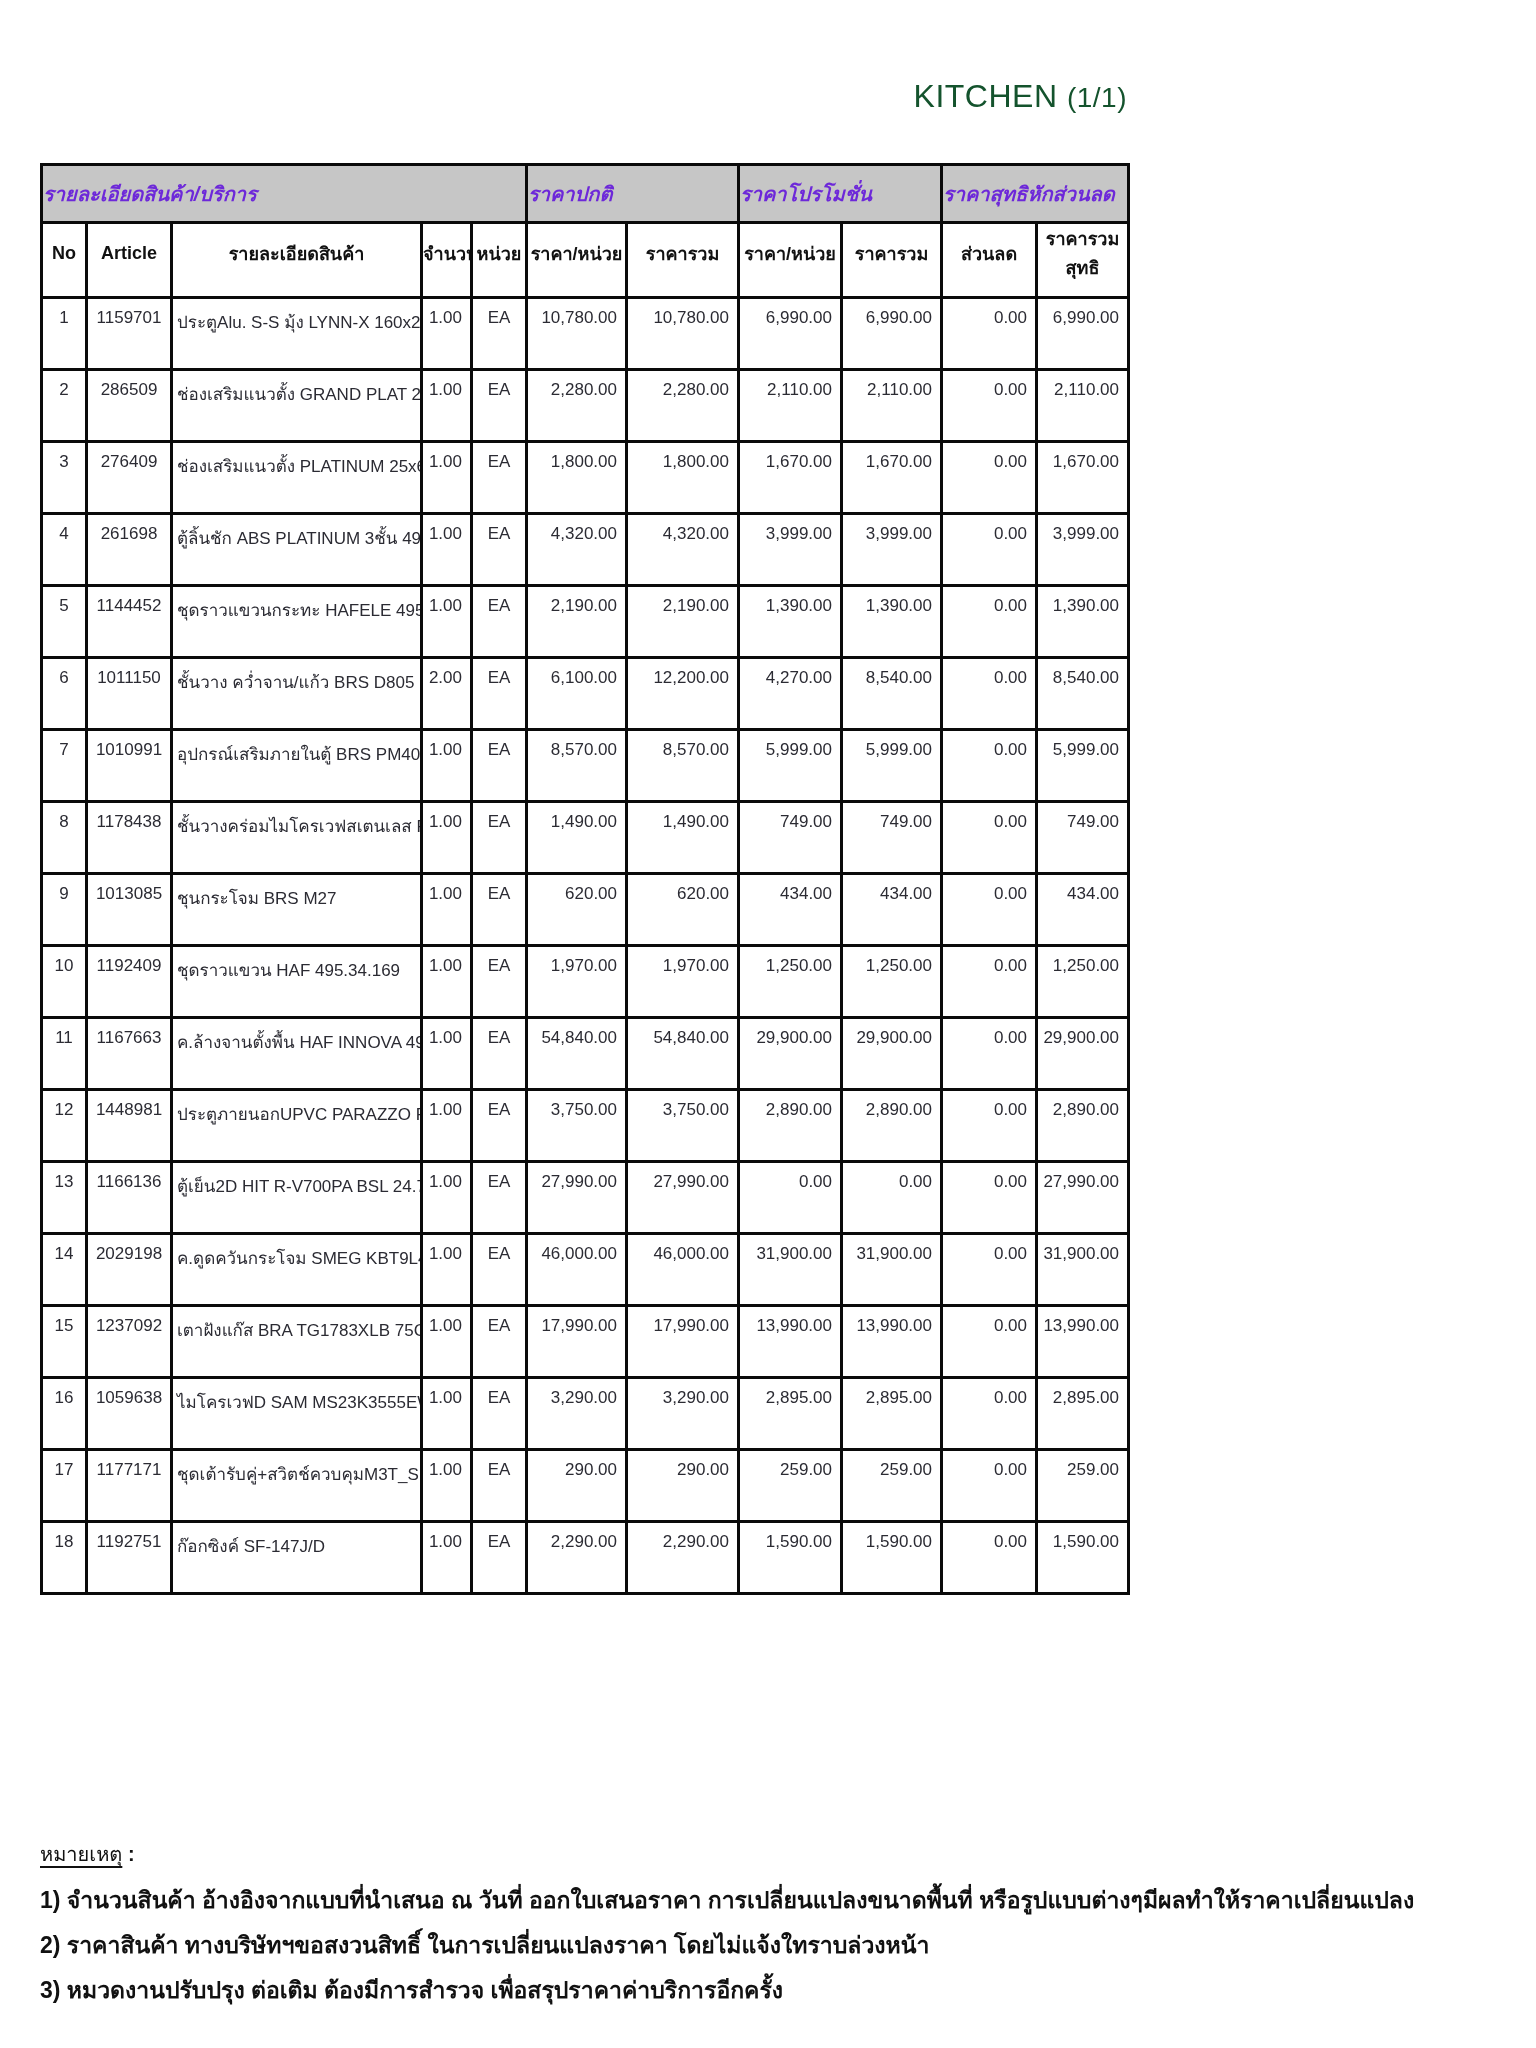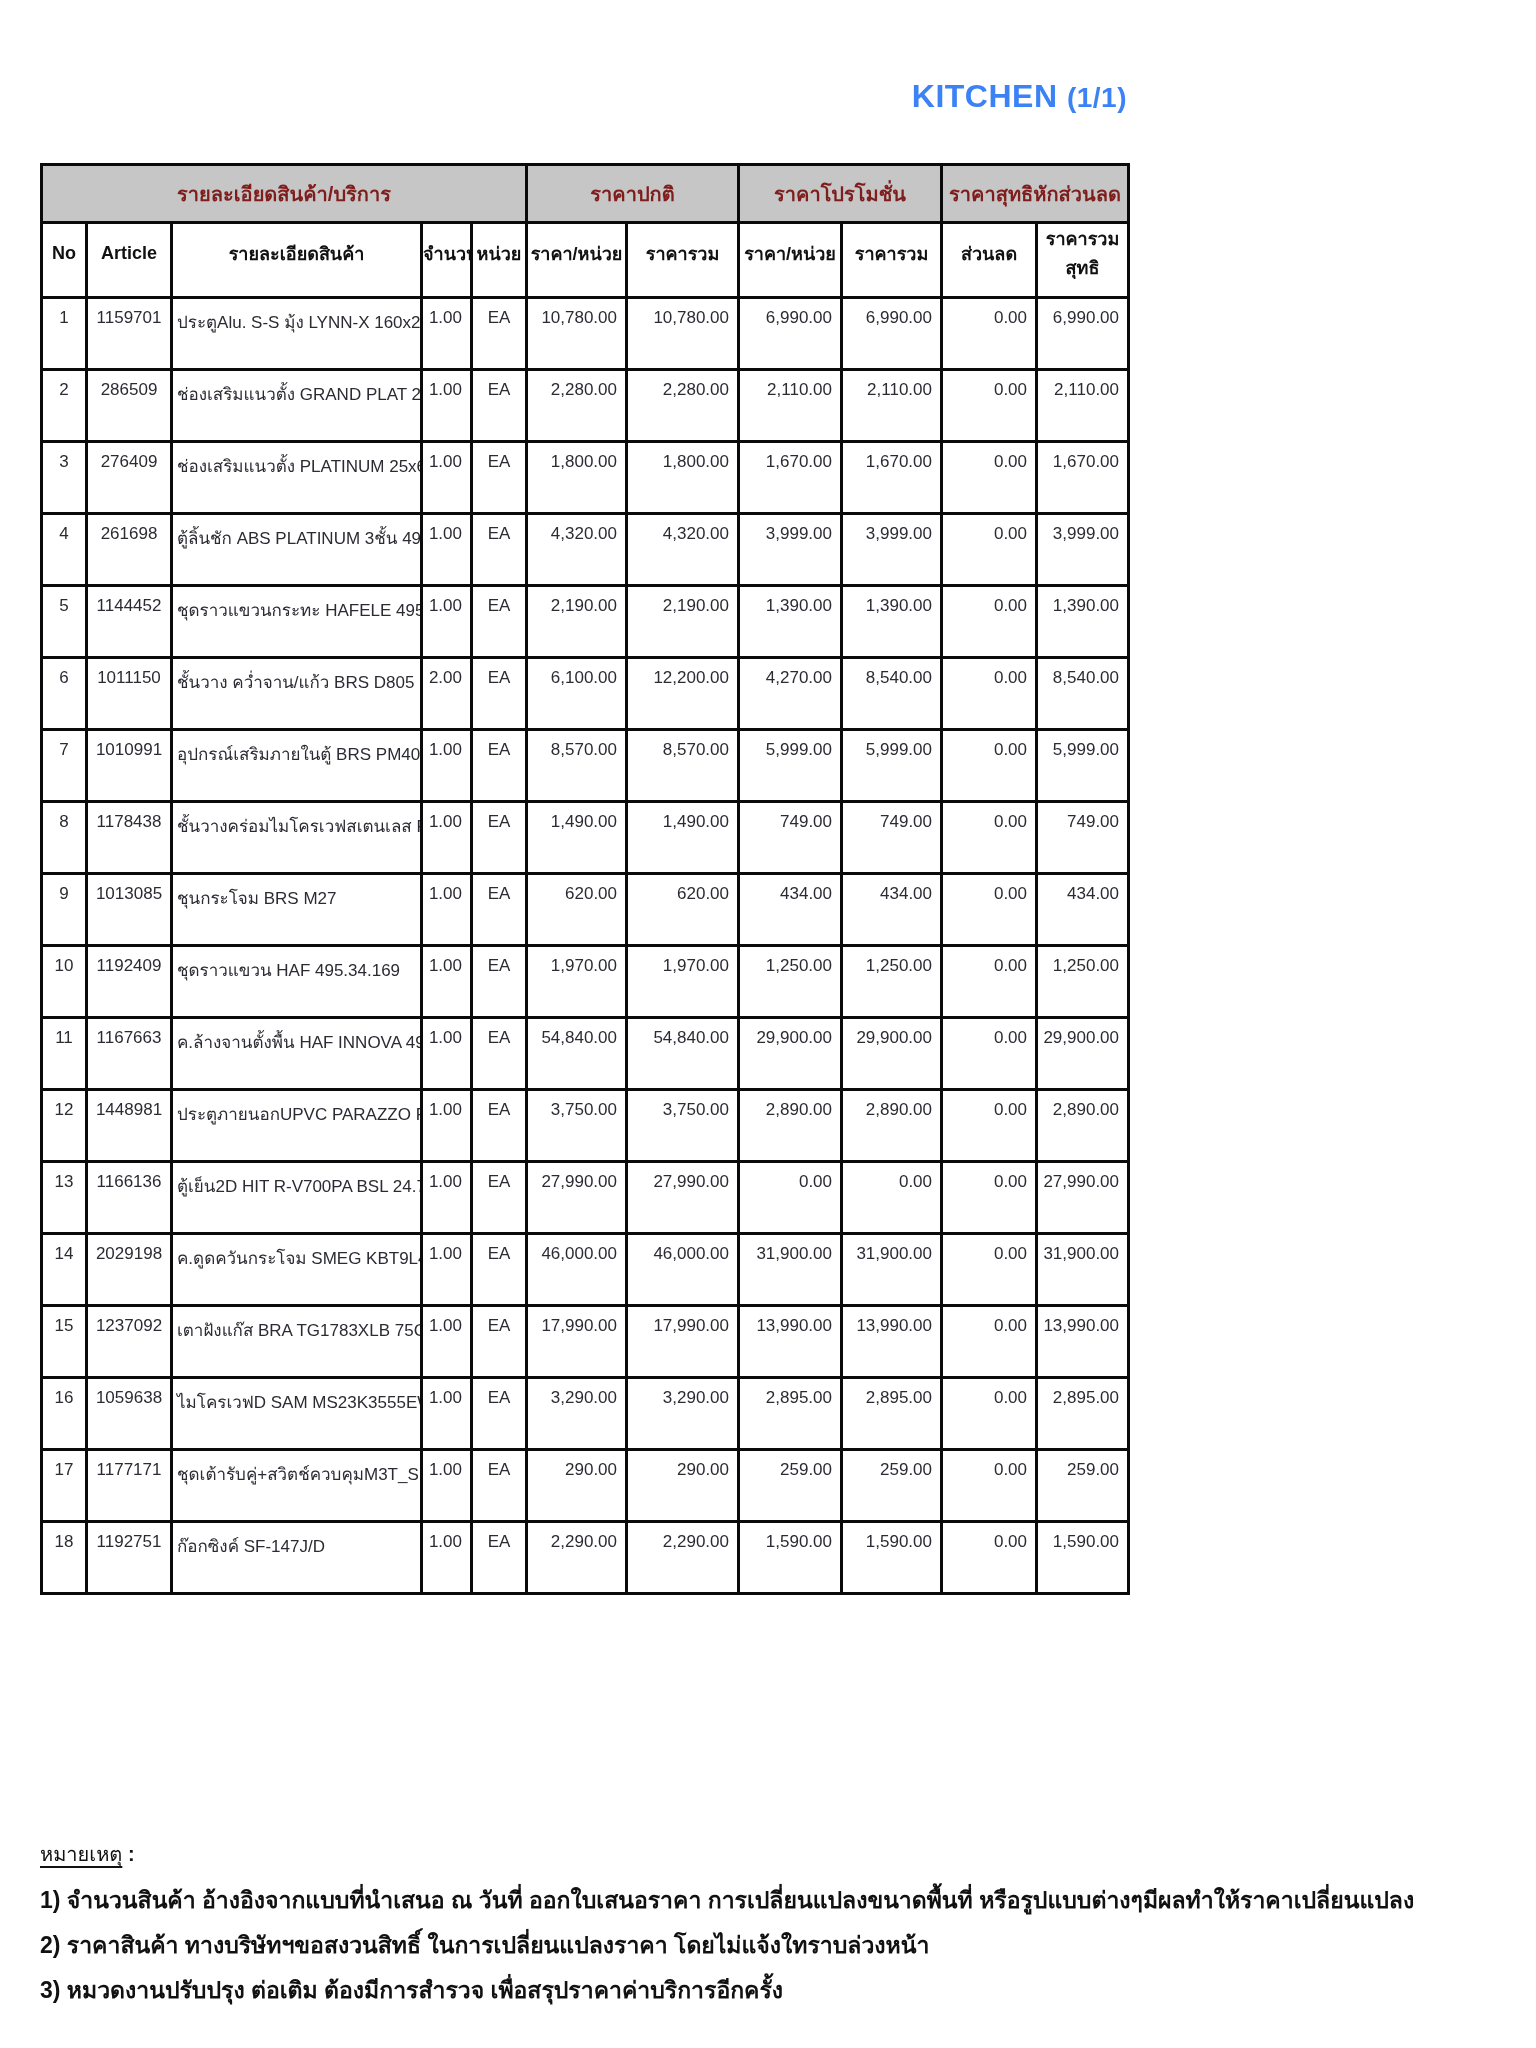--- a/index.html
+++ b/index.html
@@ -7,23 +7,23 @@
   .page {
     position:relative;
     width:1536px; height:2048px;
     background:#ffffff;
     color:#1c1c1c;
   }
   .title {
     position:absolute;
     top:78px; left:40px; width:1087px;
     text-align:right;
-    font-weight:bold;
+    font-weight:normal;
     font-size:32px;
-    color:#3b82f6;
+    color:#14532d;
     letter-spacing:0.5px;
   }
   .title .pageno { font-size:28px; }
   table.price-table {
     position:absolute;
     top:163px; left:40px;
     width:1087px;
     border-collapse:collapse;
     table-layout:fixed;
   }
@@ -31,23 +31,24 @@
     border:3px solid #0a0a0a;
     font-size:17px;
     color:#2b2b33;
     overflow:hidden;
   }
   tr.group-header th {
     height:58px;
     background:#c6c6c6;
     font-size:20px;
     font-weight:bold;
-    color:#7f1d1d;
-    text-align:center;
+    color:#6d28d9;
+    text-align:left;
     vertical-align:middle;
+    font-style:italic;
   }
   tr.col-header th {
     height:66px;
     background:#ffffff;
     font-size:18px;
     font-weight:bold;
     color:#111;
     text-align:center;
     vertical-align:middle;
     padding-bottom:14px;

